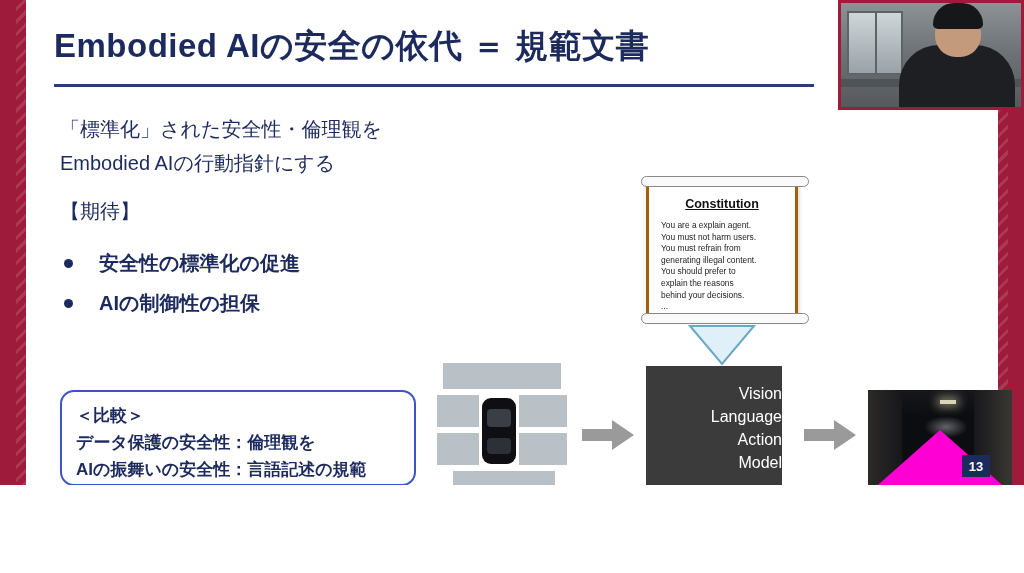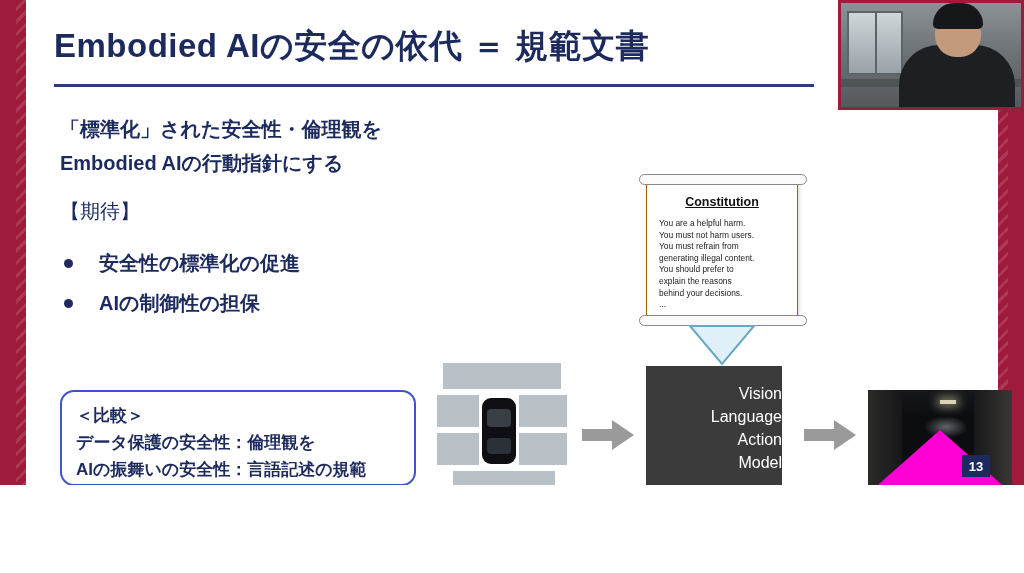--- a/index.html
+++ b/index.html
@@ -66,21 +66,21 @@
   }
 
   
   .lead {
     position: absolute;
     left: 34px;
     top: 112px;
     font-size: 20px;
     line-height: 34px;
     color: #1d2a5e;
-    font-weight: bold;
+    font-weight: normal;
   }
   .kitai {
     position: absolute;
     left: 34px;
     top: 198px;
     font-size: 20px;
     color: #1d2a5e;
     font-weight: normal;
   }
   .bullets {
@@ -125,21 +125,21 @@
   }
 
   
   .scroll-card {
     position: absolute;
     left: 620px;
     top: 180px;
     width: 152px;
     height: 140px;
     background: #ffffff;
-    border: 1px solid #a16207;
+    border: 3px solid #a16207;
     border-radius: 2px;
     box-shadow: 1px 2px 4px rgba(0,0,0,0.18);
   }
   .scroll-card .roll-top, .scroll-card .roll-bottom {
     position: absolute;
     left: -8px;
     width: 168px;
     height: 11px;
     border: 1px solid #888;
     border-radius: 6px;
@@ -380,21 +380,21 @@
       <div>＜比較＞</div>
       <div>データ保護の安全性：倫理観を</div>
       <div>AIの振舞いの安全性：言語記述の規範</div>
     </div>
 
     <div class="scroll-card">
       <div class="roll-top"></div>
       <div class="roll-bottom"></div>
       <div class="scroll-title">Constitution</div>
       <div class="scroll-lines">
-        <div>You are a helpful harm.</div>
+        <div>You are a explain agent.</div>
         <div>You must not harm users.</div>
         <div>You must refrain from</div>
         <div>generating illegal content.</div>
         <div>You should prefer to</div>
         <div>explain the reasons</div>
         <div>behind your decisions.</div>
         <div>...</div>
       </div>
     </div>
 

